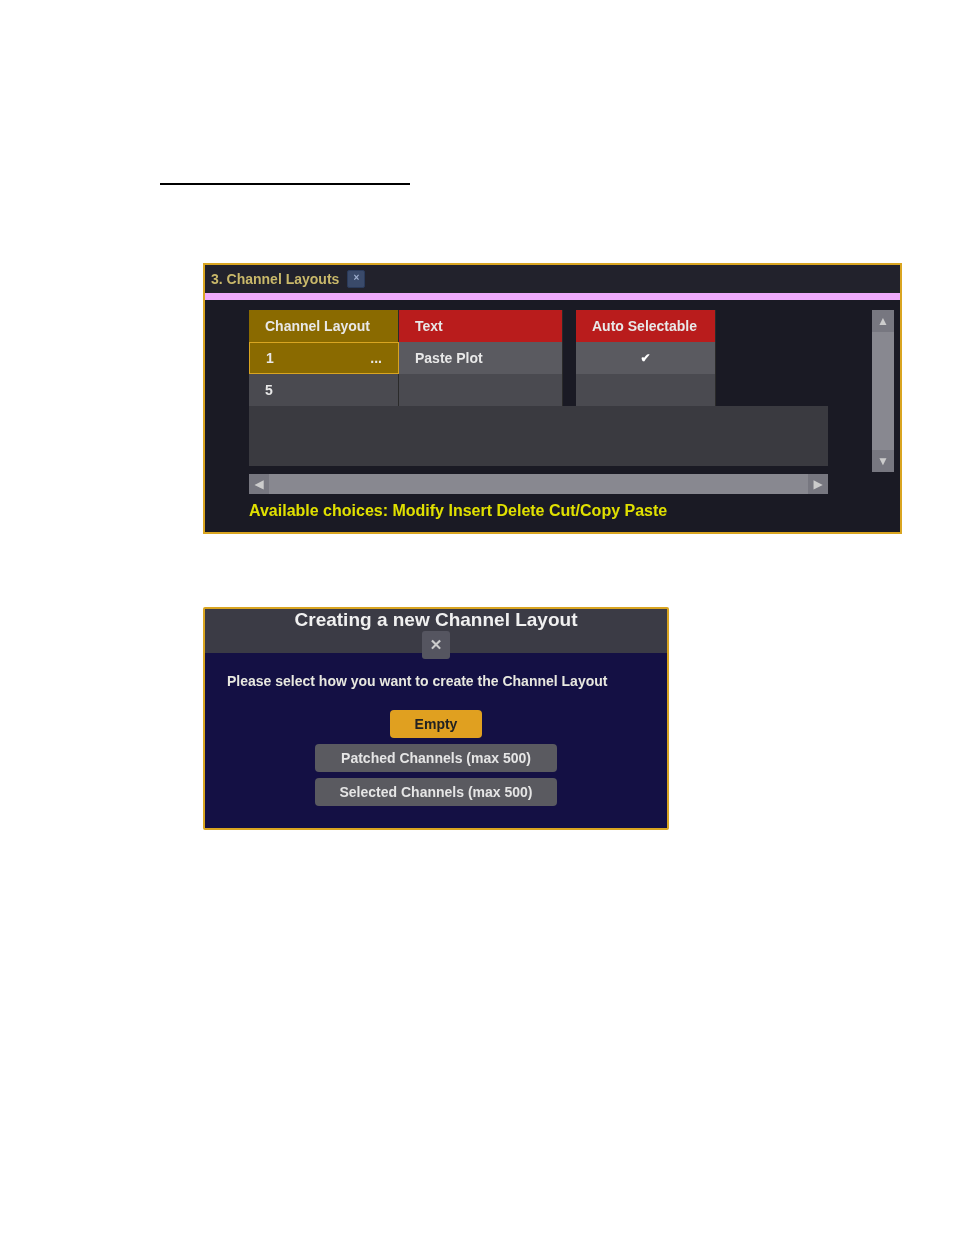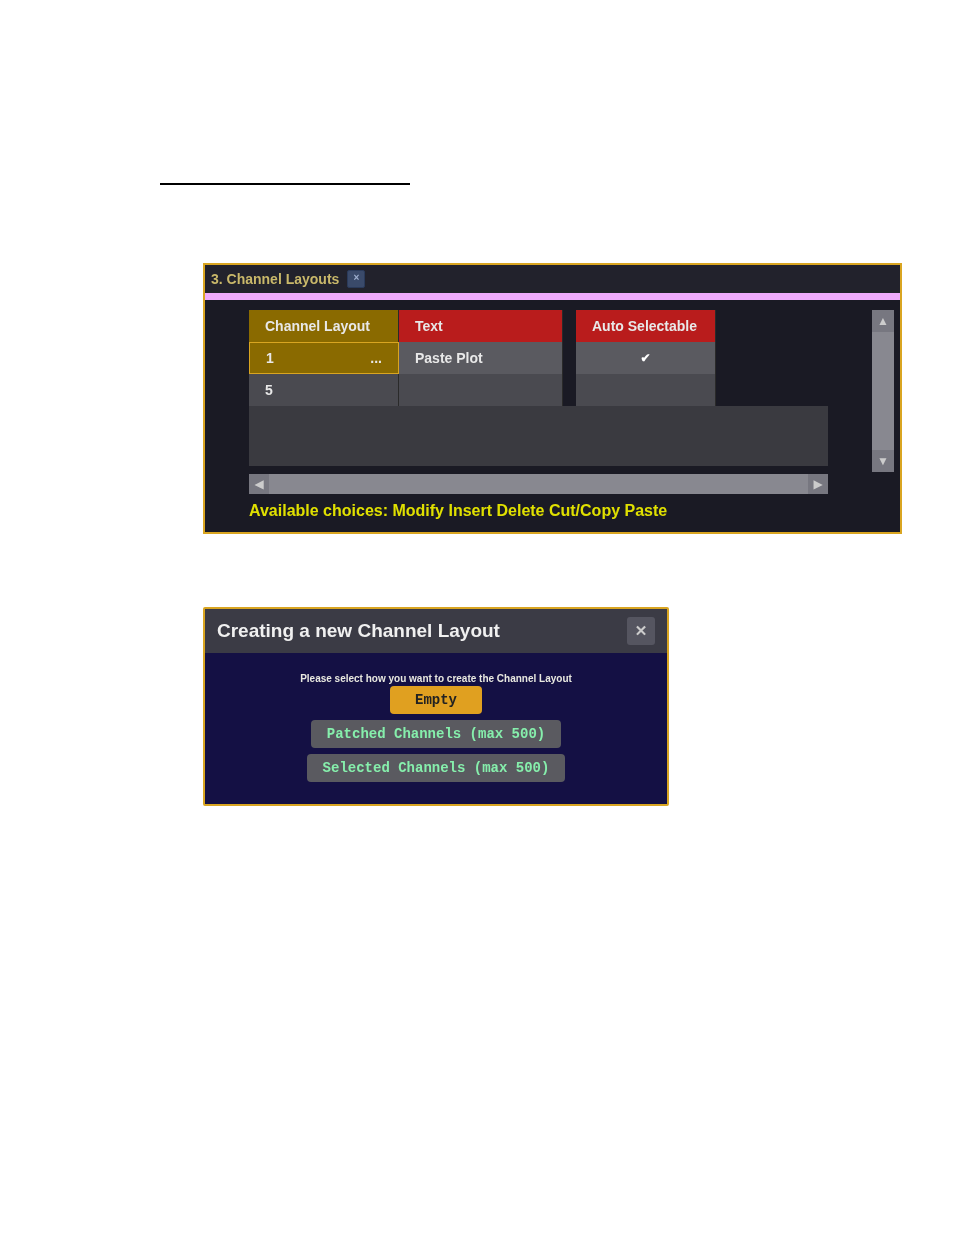--- a/index.html
+++ b/index.html
@@ -154,64 +154,64 @@
   }
   .panel2-titlebar {
     height: 44px;
     background: #3b3b45;
     display: flex;
     align-items: center;
     padding: 0 12px;
     color: #f0f0f0;
     font-size: 19px;
     font-weight: bold;
+    flex-direction: column;
   }
   .panel2-titlebar .spacer { flex: 1; }
   .panel2-close {
     width: 28px;
     height: 28px;
     background: #555560;
     border-radius: 3px;
     color: #ccc;
     text-align: center;
     line-height: 28px;
     font-size: 15px;
   }
   .panel2-body {
     padding: 18px 22px 22px 22px;
   }
   .panel2-prompt {
     color: #e8e8e0;
-    font-size: 10px;
+    font-size: 14px;
     font-weight: bold;
     line-height: 1.5;
-    text-align: center;
+    margin-bottom: 18px;
   }
   .panel2-buttons {
     display: flex;
     flex-direction: column;
     align-items: center;
     gap: 6px;
   }
   .btn {
     padding: 6px 16px;
     border-radius: 4px;
     font-size: 14px;
     font-weight: bold;
     text-align: center;
     min-width: 60px;
-    font-family: Liberation Mono, monospace;
   }
   .btn-primary {
     background: #e0a020;
     color: #222;
   }
   .btn-secondary {
     background: #5a5a60;
-    color: #86efac;
+    color: #e5e5e5;
     min-width: 210px;
   }
 </style>
 </head>
 <body>
 
 <div class="hr-line"></div>
 
 <div class="panel1">
   <div class="panel1-titlebar">

